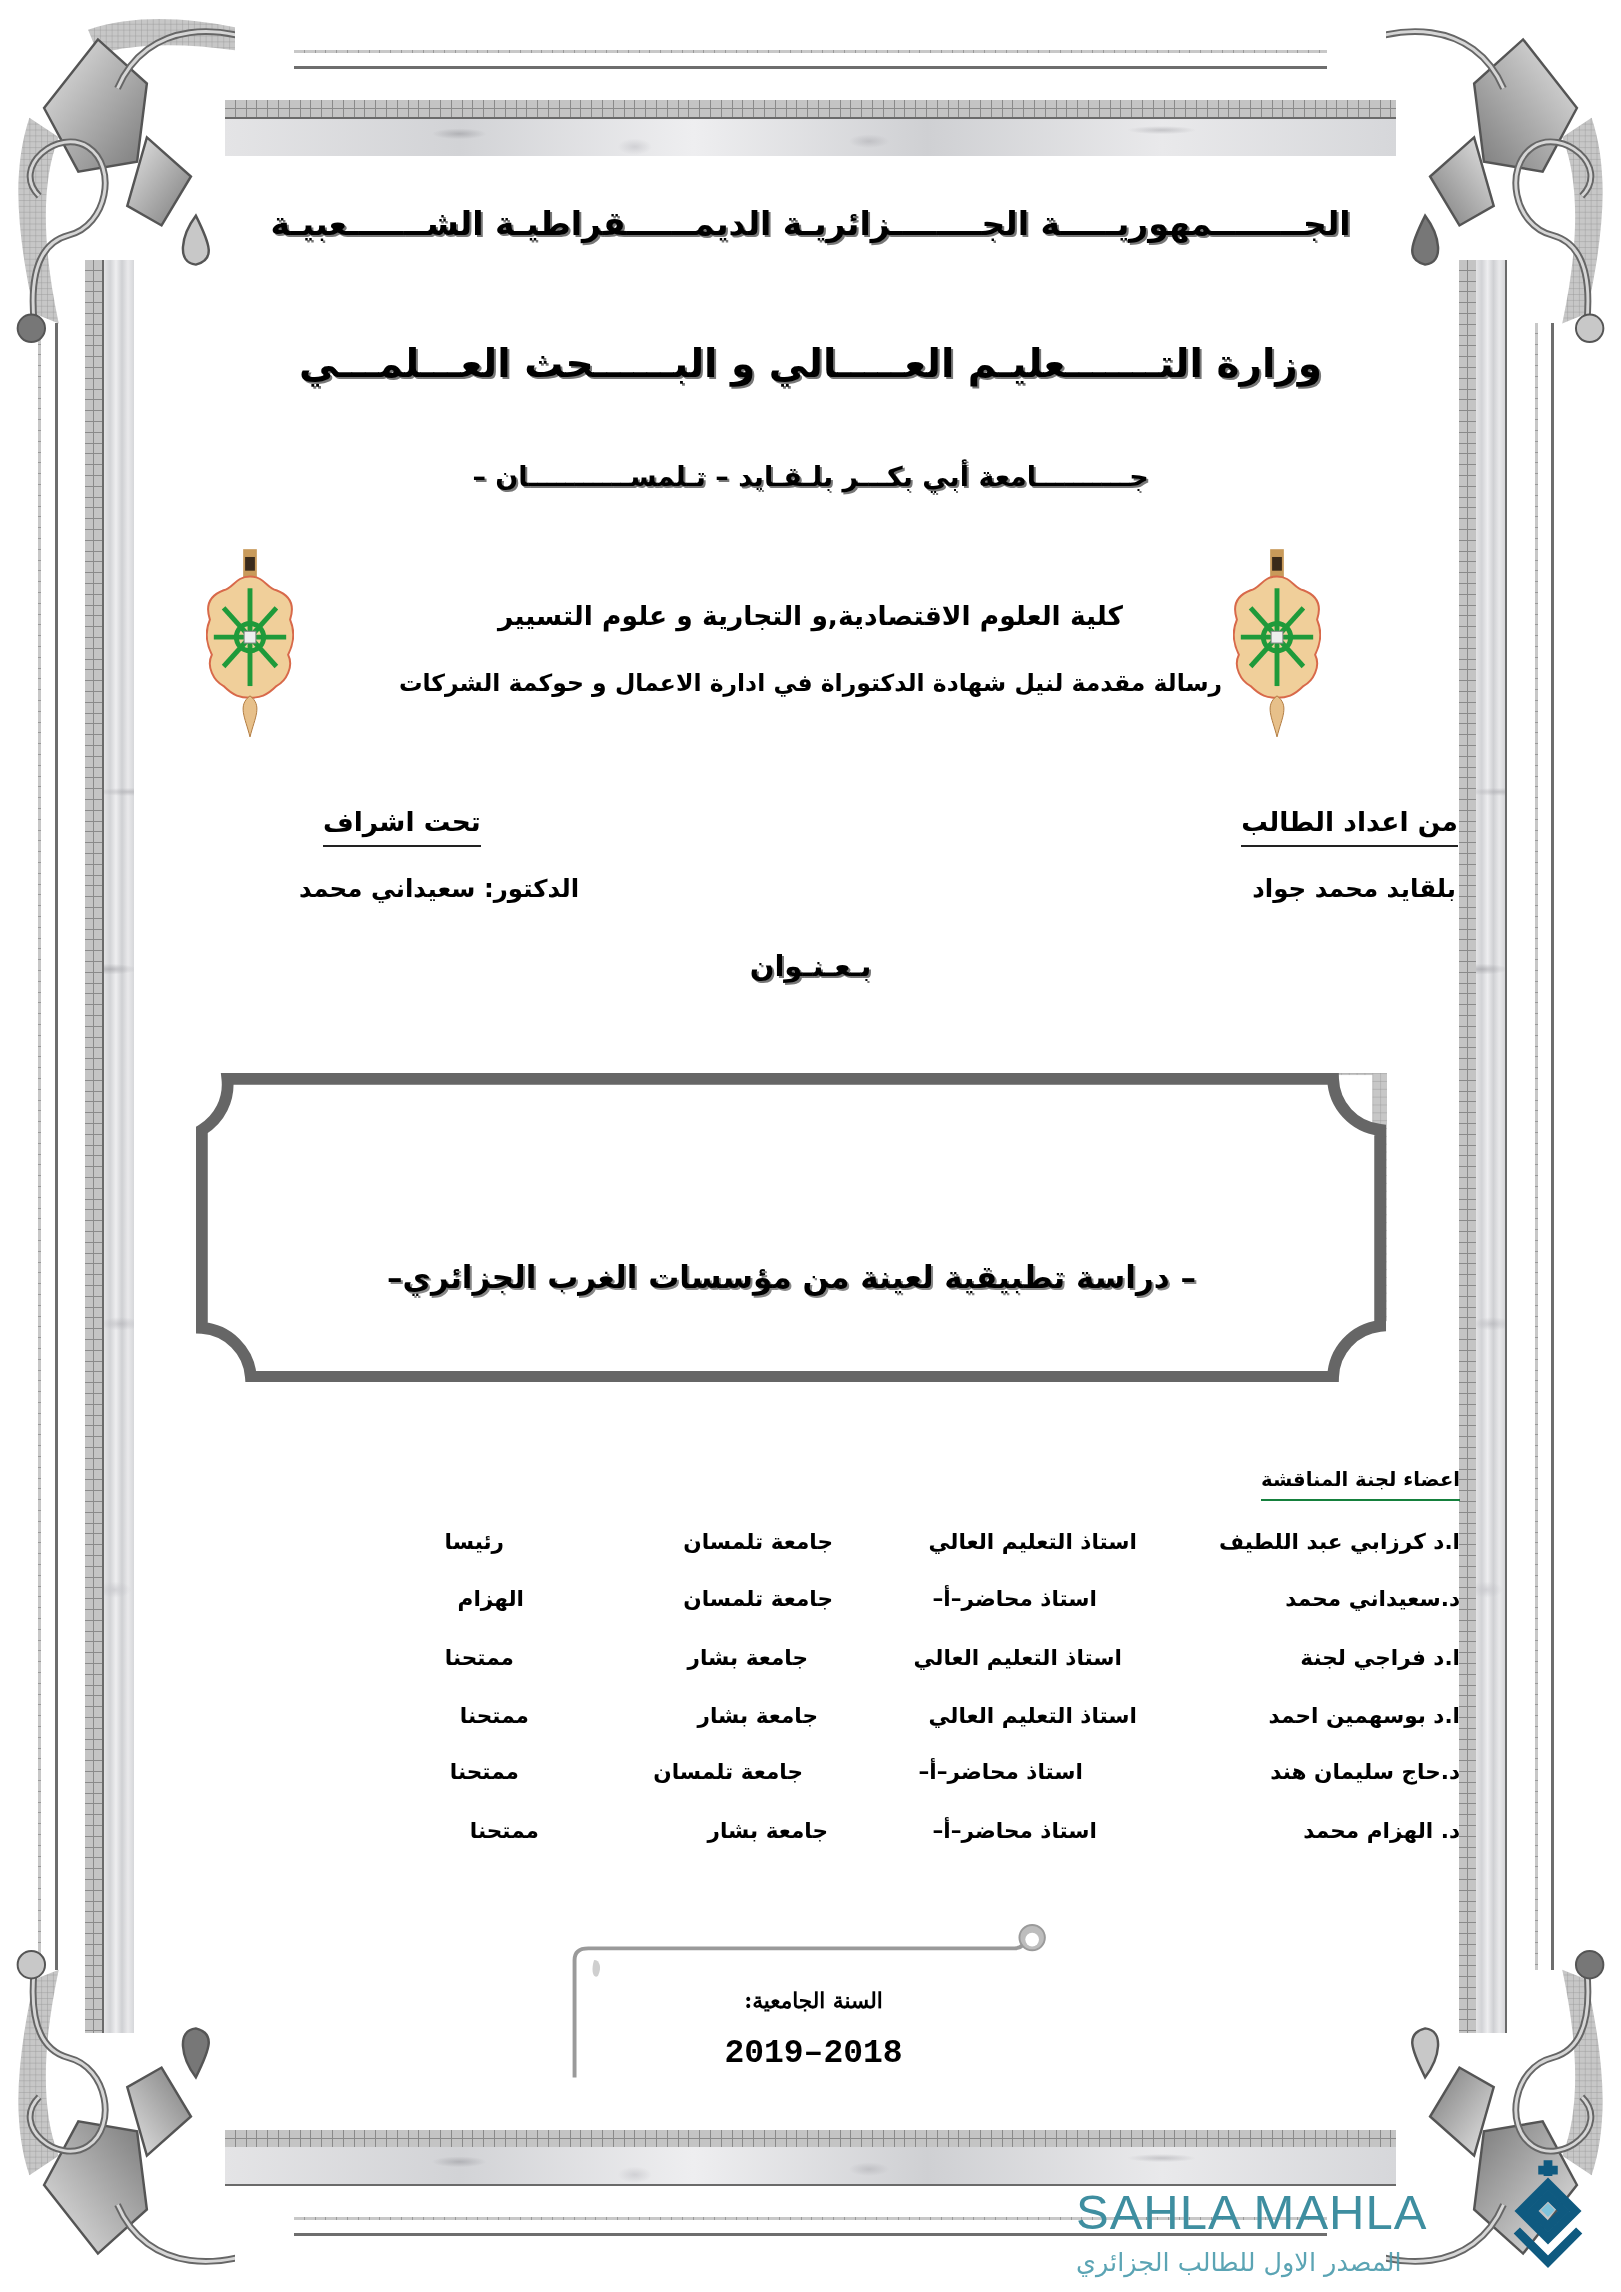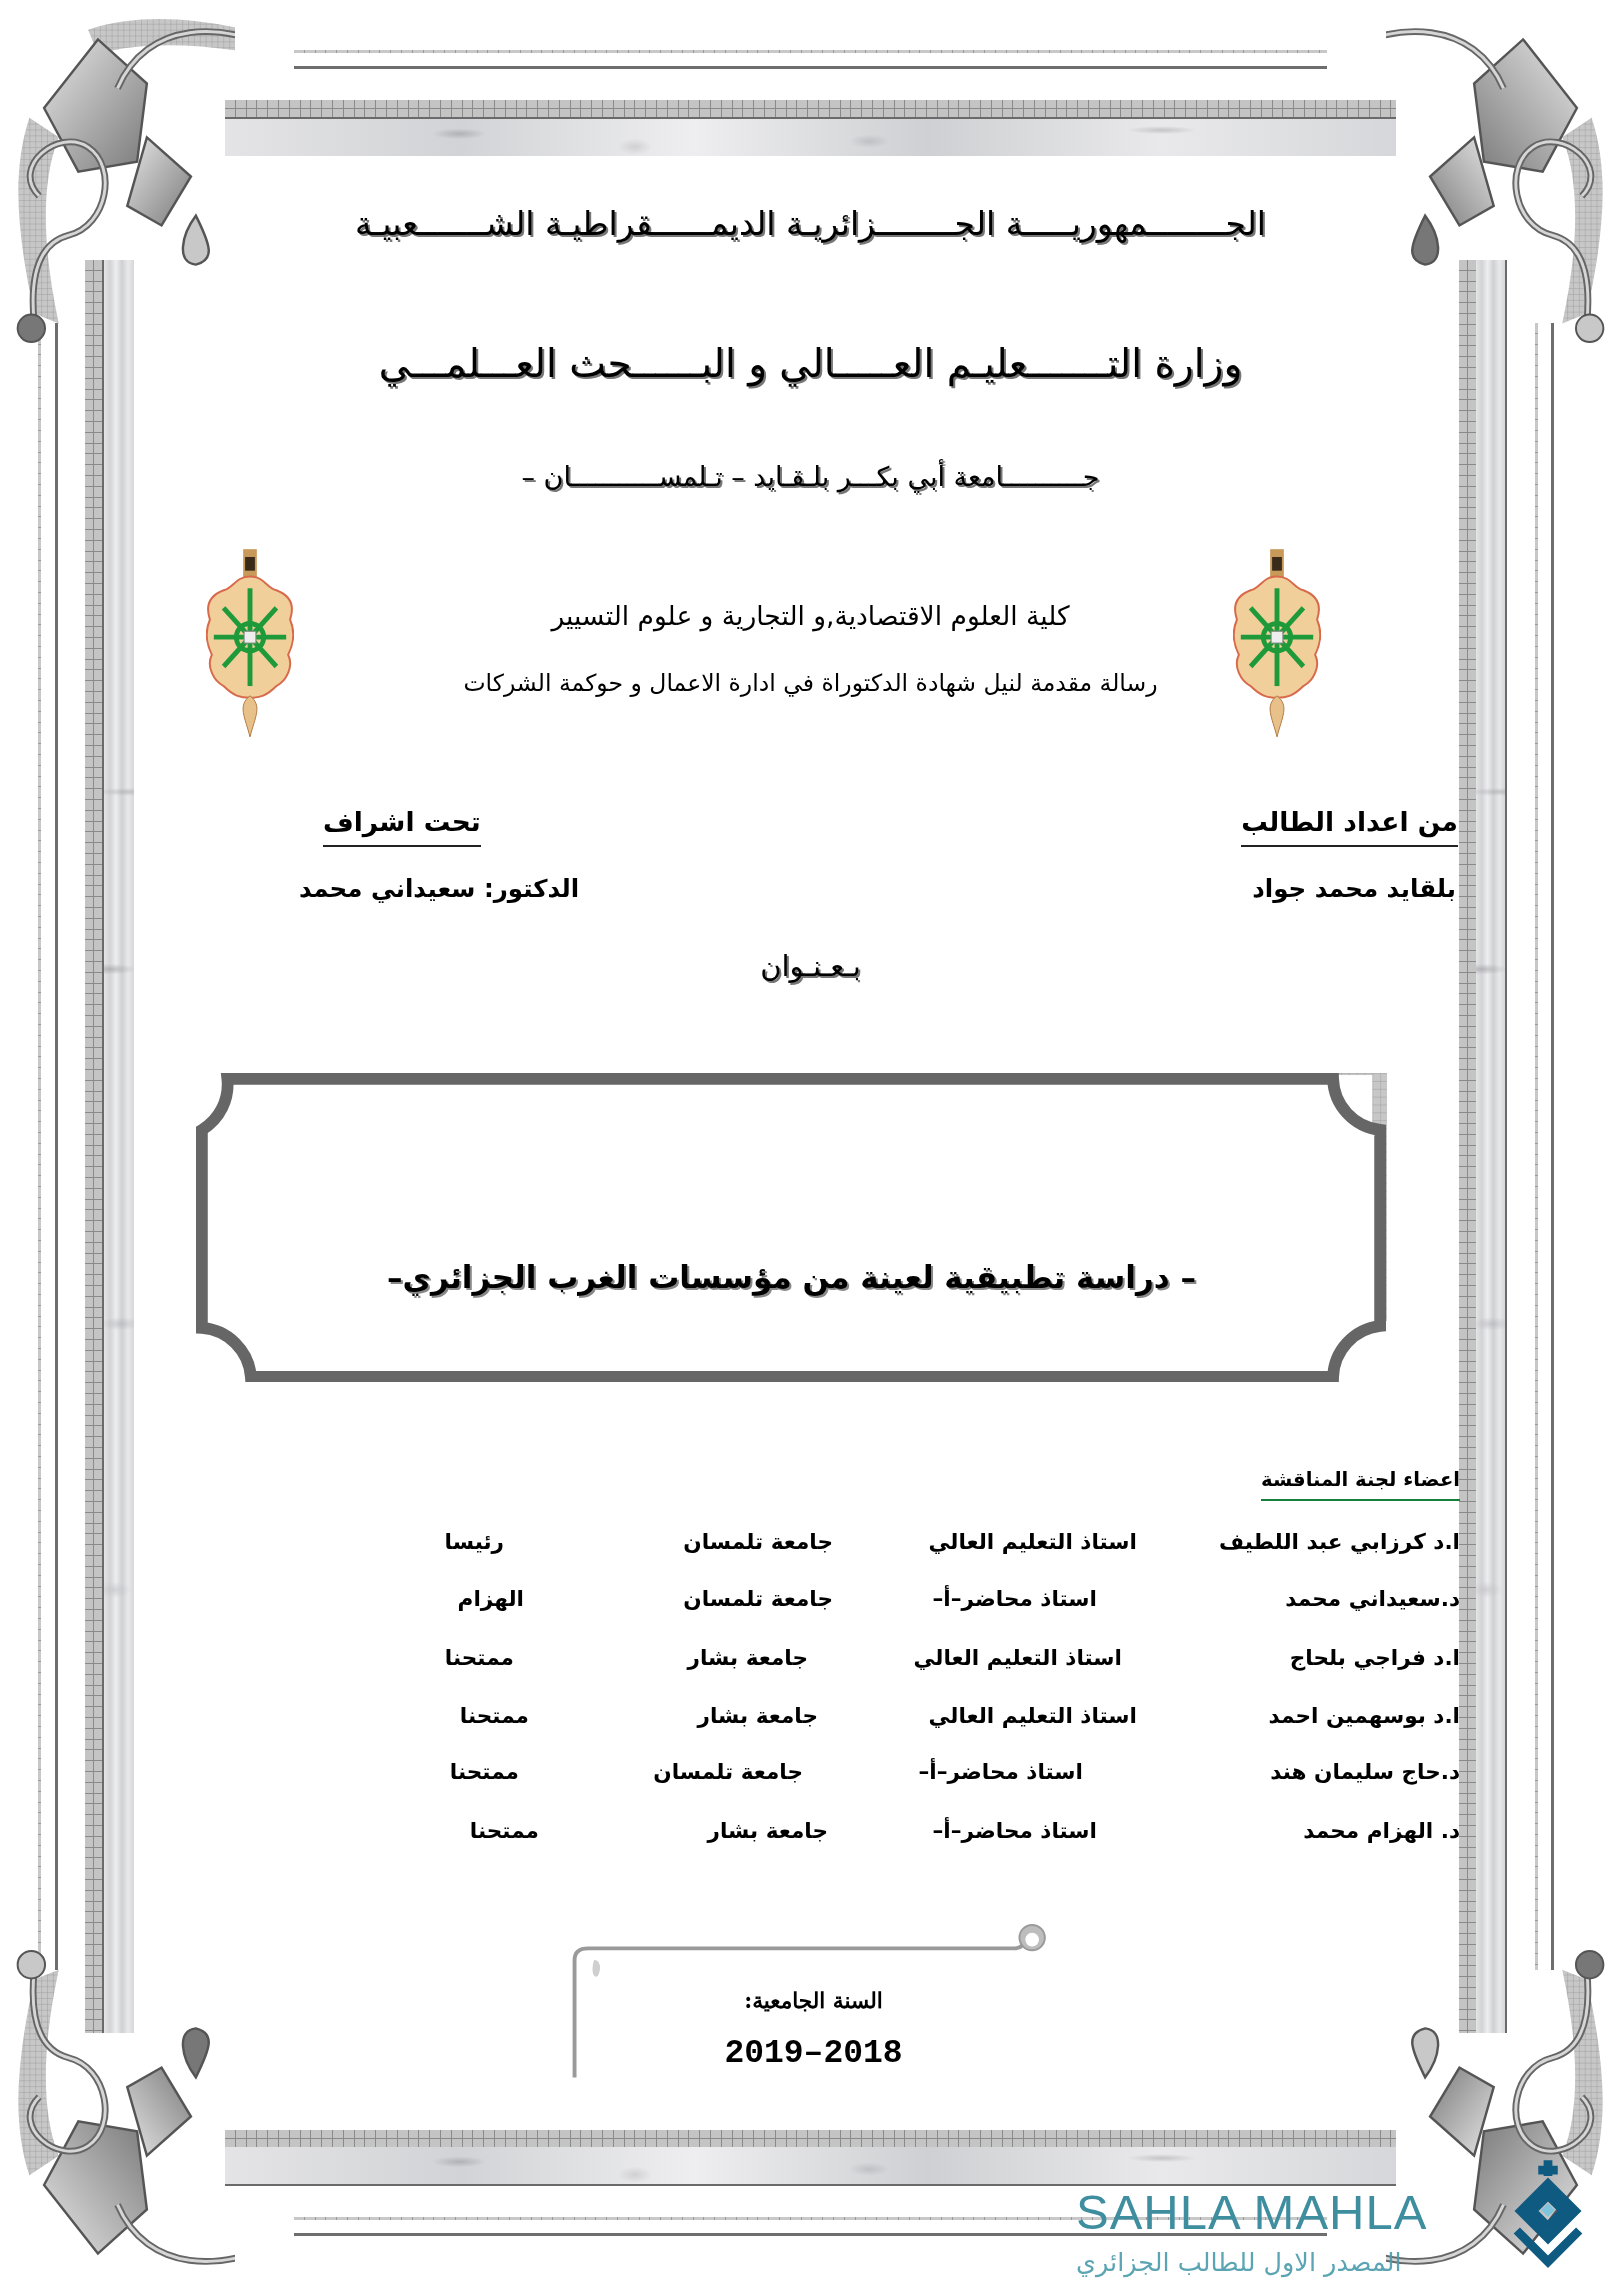--- a/index.html
+++ b/index.html
@@ -26,21 +26,21 @@
     background:
       radial-gradient(ellipse 39px 7.8px at 20% 40%, rgba(150,150,155,.55), transparent 70%),
       radial-gradient(ellipse 29px 9.8px at 55% 60%, rgba(170,170,175,.5), transparent 70%),
       radial-gradient(ellipse 49px 5.9px at 80% 30%, rgba(160,160,165,.5), transparent 70%),
       radial-gradient(ellipse 24.5px 11.8px at 35% 75%, rgba(190,190,195,.55), transparent 70%),
       linear-gradient(90deg,#e4e4e6,#d2d3d6 20%,#eeeef0 40%,#cfd0d3 60%,#e9e9eb 80%,#d6d7da);
   }
 
   
   .line { position: absolute; left: 0; right: 0; text-align: center; white-space: nowrap;
-          font-family: "DejaVu Sans", sans-serif; font-weight: normal; }
+          font-family: "DejaVu Sans", sans-serif; font-weight: bold; }
   .shadowed { text-shadow: 2px 2px 0 #777; }
   .head-1 { top: 204px; font-size: 33px; letter-spacing: 2px; }
   .head-2 { top: 341px; font-size: 39px; letter-spacing: 2.9px; }
   .head-3 { top: 461px; font-size: 27px; letter-spacing: 2.9px; }
   .faculty { top: 600px; font-size: 26.5px; }
   .thesis  { top: 669px; font-size: 23.5px; }
 
   .label-u { position: absolute; font-weight: bold; font-size: 26.5px; white-space: nowrap;
              border-bottom: 2.9px solid #222; padding-bottom: 7.8px; }
   .name    { position: absolute; font-weight: bold; font-size: 24.5px; white-space: nowrap; }
@@ -218,21 +218,21 @@
   <span class="c-univ">جامعة تلمسان</span>
   <span class="c-role">رئيسا</span>
 </div>
 <div class="jury-row" style="top:1586px;">
   <span class="c-name">د.سعيداني محمد</span>
   <span class="c-rank" style="right:363px;">استاذ محاضر–أ–</span>
   <span class="c-univ">جامعة تلمسان</span>
   <span class="c-role" style="right:936px;">الهزام</span>
 </div>
 <div class="jury-row" style="top:1645px;">
-  <span class="c-name">ا.د فراجي بلحاج</span>
+  <span class="c-name">ا.د فراجي لجنة</span>
   <span class="c-rank" style="right:338px;">استاذ التعليم العالي</span>
   <span class="c-univ" style="right:652px;">جامعة بشار</span>
   <span class="c-role" style="right:946px;">ممتحنا</span>
 </div>
 <div class="jury-row" style="top:1703px;">
   <span class="c-name">ا.د بوسهمين احمد</span>
   <span class="c-rank">استاذ التعليم العالي</span>
   <span class="c-univ" style="right:642px;">جامعة بشار</span>
   <span class="c-role" style="right:931px;">ممتحنا</span>
 </div>

